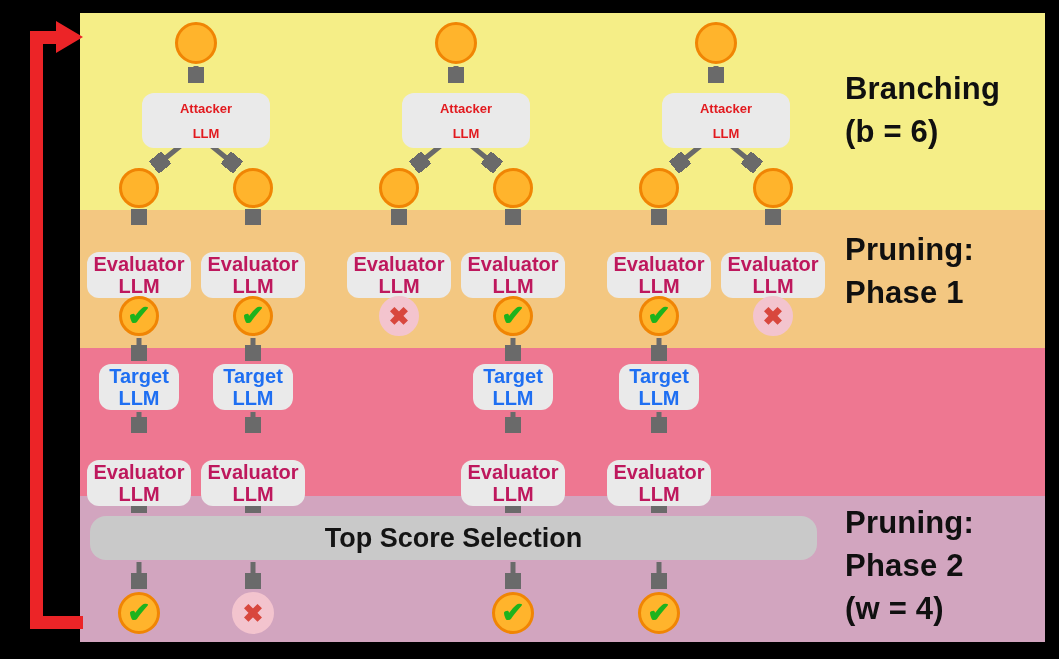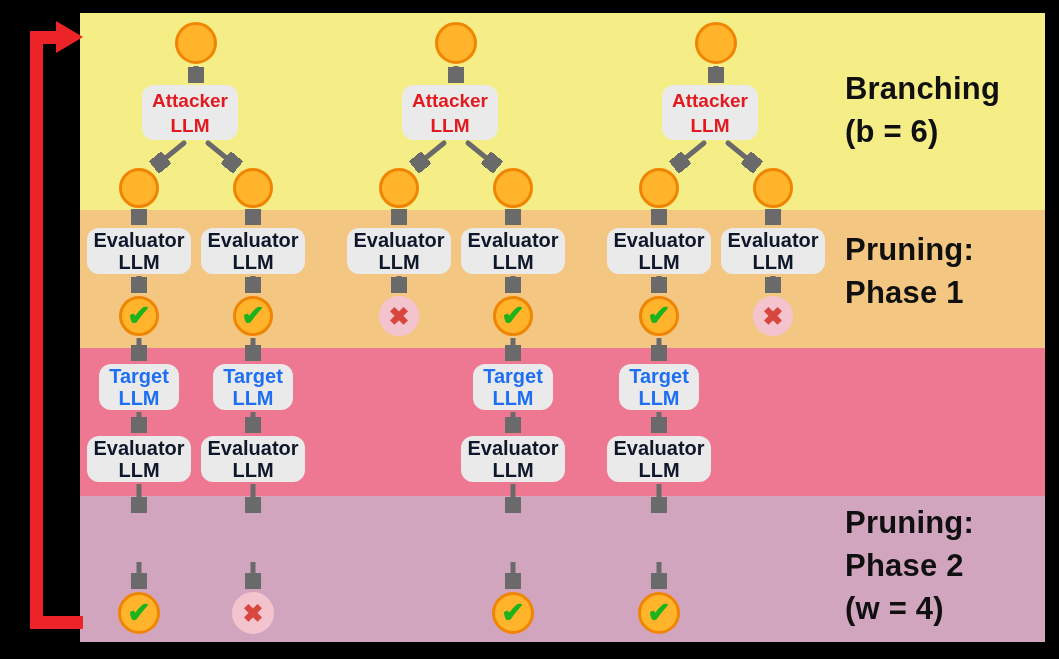--- a/index.html
+++ b/index.html
@@ -21,23 +21,23 @@
               letter-spacing:0.2px;}
 
   
   #connectors{position:absolute;left:0;top:0;width:965px;height:629px;}
   #connectors path{stroke:#6a6a6a;stroke-width:5;fill:none;}
 
   
   .node{position:absolute;background:#eaeaea;border-radius:12px;
         display:flex;align-items:center;justify-content:center;
         text-align:center;white-space:pre-line;font-weight:700;}
-  .attacker-node{width:96px;height:55px;top:72px;color:#e21a1f;
-                 font-size:19px;line-height:25px;}
-  .eval-node{width:104px;height:46px;color:#0f172a;font-size:20px;line-height:22px;}
+  .attacker-node{width:128px;height:55px;top:80px;color:#e21a1f;
+                 font-size:13px;line-height:25px;}
+  .eval-node{width:104px;height:46px;color:#be185d;font-size:20px;line-height:22px;margin-top:24px;}
   .eval1{top:215px;}
   .eval2{top:423px;}
   .target-node{width:80px;height:46px;top:351px;color:#1f6ff2;
                font-size:20px;line-height:22px;}
 
   
   .pnode{position:absolute;width:42px;height:42px;border-radius:50%;
          background:#ffb42c;border:3px solid #f08504;box-sizing:border-box;}
   .pnode.small{width:40px;height:40px;}
 
@@ -175,20 +175,21 @@
 
   <div class="node eval-node eval2" style="left:7px">Evaluator
 LLM</div>
   <div class="node eval-node eval2" style="left:121px">Evaluator
 LLM</div>
   <div class="node eval-node eval2" style="left:381px">Evaluator
 LLM</div>
   <div class="node eval-node eval2" style="left:527px">Evaluator
 LLM</div>
 
+  <div class="score-bar">Top Score Selection</div>
 
   <div class="mark big pass" style="left:38px;top:579px"></div>
   <div class="mark big fail" style="left:152px;top:579px"></div>
   <div class="mark big pass" style="left:412px;top:579px"></div>
   <div class="mark big pass" style="left:558px;top:579px"></div>
 
   <div class="band-label" style="top:54px">Branching
 (b = 6)</div>
   <div class="band-label" style="top:215px">Pruning:
 Phase 1</div>

